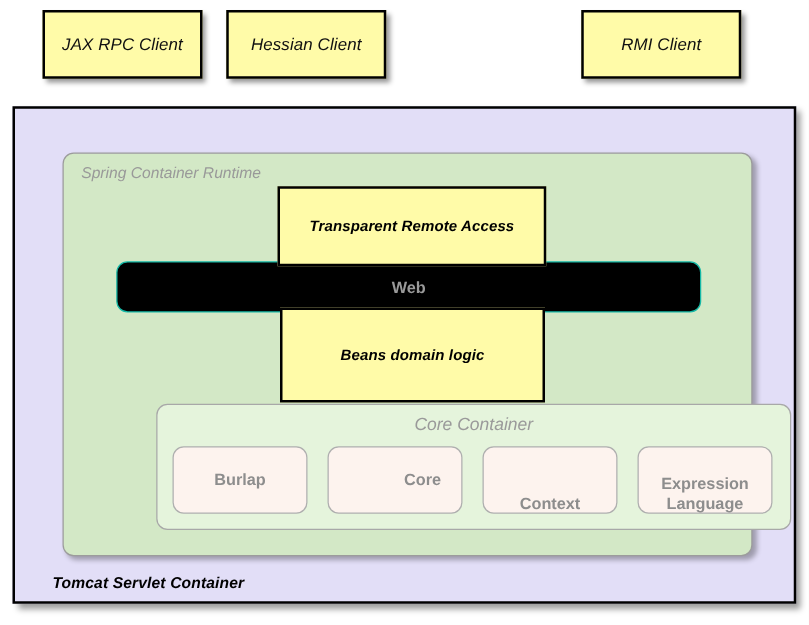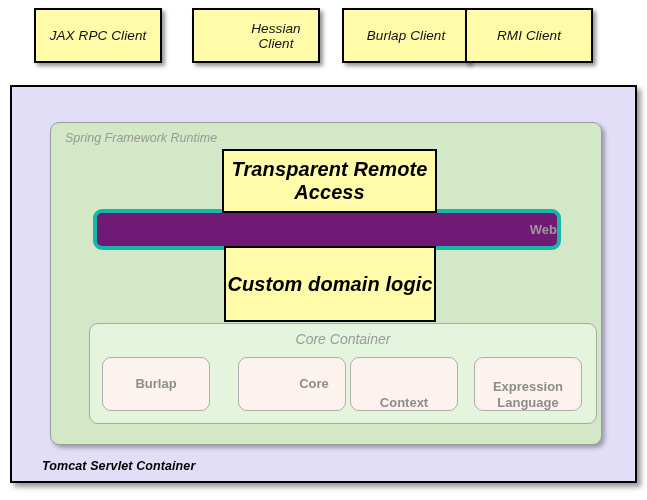--- a/index.html
+++ b/index.html
@@ -79,46 +79,46 @@
     left: 14px;
     top: 8px;
     font-size: 12.5px;
     font-style: italic;
     color: #999999;
     white-space: nowrap;
   }
 
   
   .web-band {
-    background: #701a75;
-    border: 4px solid #14b8a6;
+    background: #000000;
+    border: 1px solid #14b8a6;
     border-radius: 9px;
     font-size: 13px;
     font-weight: bold;
     color: #9A9A9A;
-    justify-content: flex-end;
   }
 
   
   .feature-box {
     background: #FFFBA8;
     border: 2px solid #000000;
-    font-size: 20px;
+    font-size: 12px;
     font-weight: bold;
     font-style: italic;
     color: #000000;
     letter-spacing: 0.1px;
   }
 
   
   .core-container {
     background: #E5F4DC;
     border: 1px solid #A8A8A8;
     border-radius: 9px;
     display: block;
+    margin-left: 36px;
   }
   .core-container-label {
     position: absolute;
     left: 0;
     right: 0;
     top: 7px;
     text-align: center;
     font-size: 14px;
     font-style: italic;
     color: #9A9A9A;
@@ -138,70 +138,67 @@
 </style>
 </head>
 <body>
 
 <div id="diagram">
 
   <div class="node client-box" style="left:34px; top:8px; width:128px; height:55px;">
     <span>JAX RPC Client</span>
   </div>
 
-  <div class="node client-box" style="left:192px; top:8px; width:128px; height:55px;padding-left:40px;">
+  <div class="node client-box" style="left:181px; top:8px; width:128px; height:55px;">
     <span>Hessian Client</span>
   </div>
 
-  <div class="node client-box" style="left:342px; top:8px; width:128px; height:55px;">
-    <span>Burlap Client</span>
-  </div>
 
   <div class="node client-box" style="left:465px; top:8px; width:128px; height:55px;">
     <span>RMI Client</span>
   </div>
 
   <div class="node tomcat-container" style="left:10px; top:85px; width:627px; height:398px;">
 
     <span class="tomcat-label">Tomcat Servlet Container</span>
 
     <div class="node spring-runtime" style="left:38px; top:35px; width:552px; height:323px;">
 
-      <span class="spring-runtime-label">Spring Framework Runtime</span>
+      <span class="spring-runtime-label">Spring Container Runtime</span>
 
       <div class="node web-band" style="left:42px; top:86px; width:468px; height:41px;">
         <span>Web</span>
       </div>
 
       <div class="node core-container" style="left:38px; top:200px; width:508px; height:101px;">
 
         <span class="core-container-label">Core Container</span>
 
         <div class="node core-module" style="left:12px; top:33px; width:108px; height:54px;">
           <span>Burlap</span>
         </div>
 
-        <div class="node core-module" style="left:148px; top:33px; width:108px; height:54px;padding-left:48px;">
+        <div class="node core-module" style="left:136px; top:33px; width:108px; height:54px;padding-left:48px;">
           <span>Core</span>
         </div>
 
         <div class="node core-module" style="left:260px; top:33px; width:108px; height:54px;align-items:flex-end;">
           <span>Context</span>
         </div>
 
         <div class="node core-module" style="left:384px; top:33px; width:108px; height:54px;align-items:flex-end;">
           <span style="white-space:pre-line;">Expression
 Language</span>
         </div>
 
       </div>
     </div>
 
     <div class="node feature-box" style="left:210px; top:62px; width:215px; height:64px;">
       <span>Transparent Remote Access</span>
     </div>
 
     <div class="node feature-box" style="left:212px; top:159px; width:212px; height:76px;">
-      <span>Custom domain logic</span>
+      <span>Beans domain logic</span>
     </div>
 
   </div>
 </div>
 
 </body></html>

